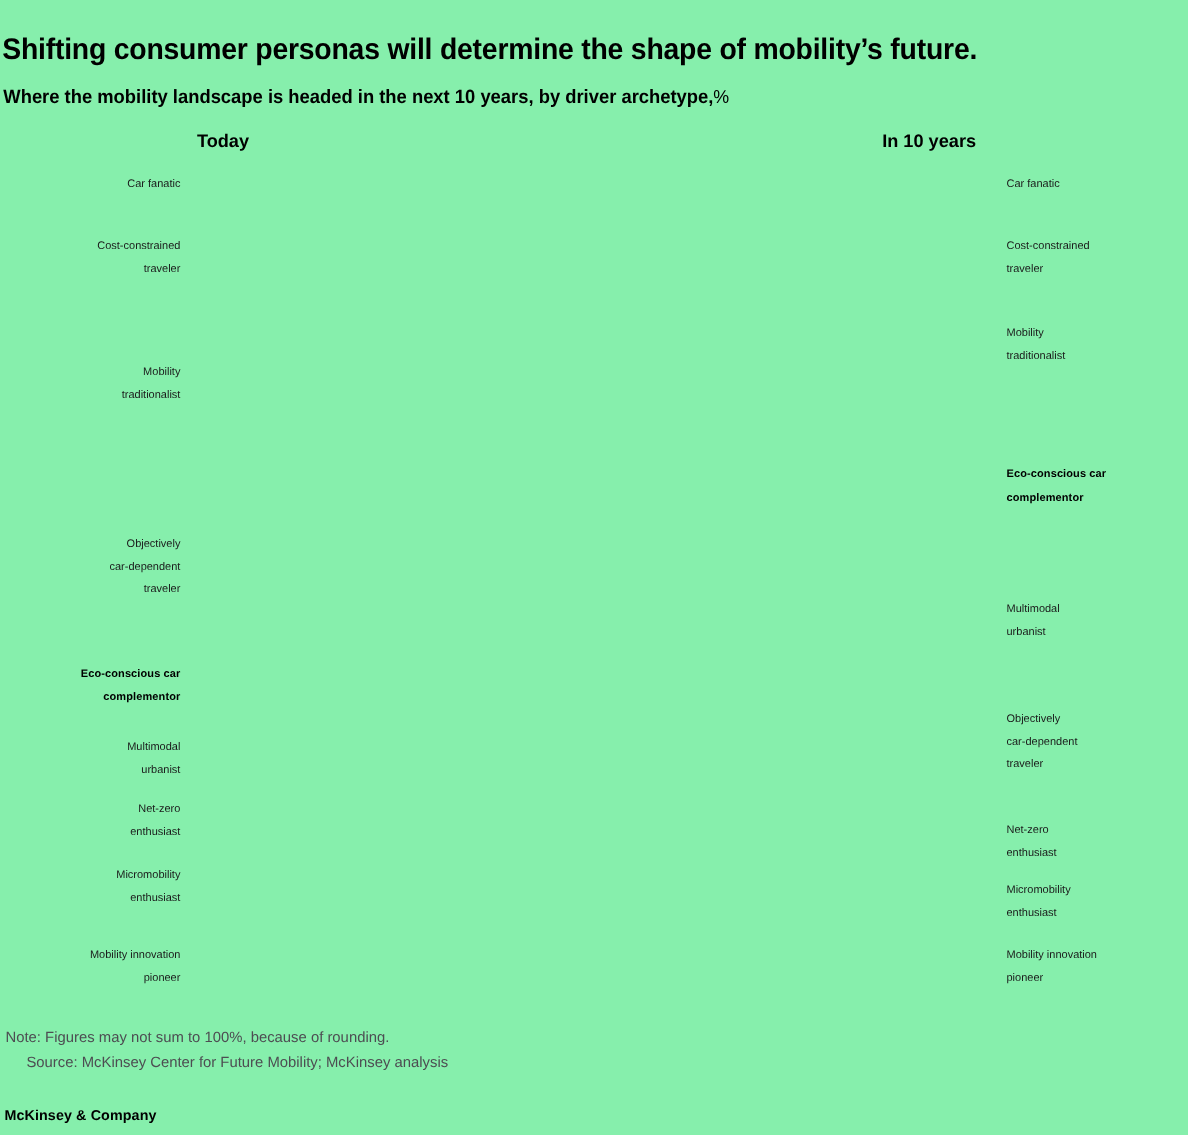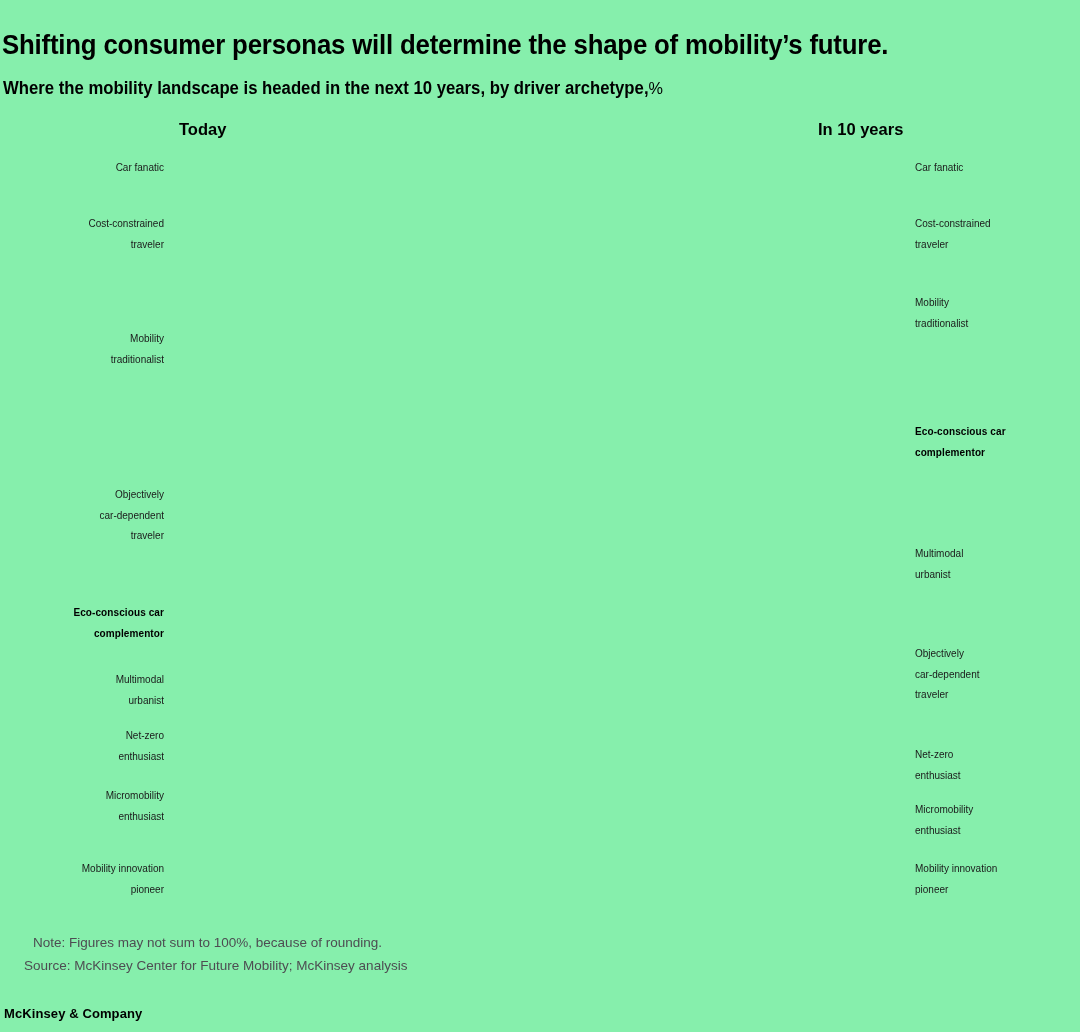--- a/index.html
+++ b/index.html
@@ -58,21 +58,21 @@
   .col-head {
     position: absolute;
     font-family: "Liberation Sans Narrow", "Liberation Sans", sans-serif;
     font-weight: bold;
     font-size: 16.5px;
     line-height: 19px;
     color: #000000;
     white-space: nowrap;
   }
   .col-head.today    { left: 179px; top: 120px; }
-  .col-head.future   { left: 802px; top: 120px; margin-left: 16px; }
+  .col-head.future   { left: 802px; top: 120px; }
 
   
   .flow-canvas {
     position: absolute;
     left: 170px;
     top: 148px;
     width: 740px;
     height: 760px;
   }
   .flow-canvas svg { display: block; width: 100%; height: 100%; }
@@ -104,21 +104,21 @@
   
   .footnote {
     position: absolute;
     left: 5px;
     font-family: "Liberation Sans", sans-serif;
     font-size: 13.5px;
     line-height: 20px;
     color: #4d4d52;
     white-space: nowrap;
   }
-  .footnote.note   { top: 933px; margin-left: 28px; }
+  .footnote.note   { top: 933px; }
   .footnote.source { top: 956px; left: 8px; margin-left: 16px; }
 
   .brand {
     position: absolute;
     left: 4px;
     top: 1005px;
     font-family: "Liberation Sans Narrow", "Liberation Sans", sans-serif;
     font-weight: bold;
     font-size: 13px;
     line-height: 18px;

